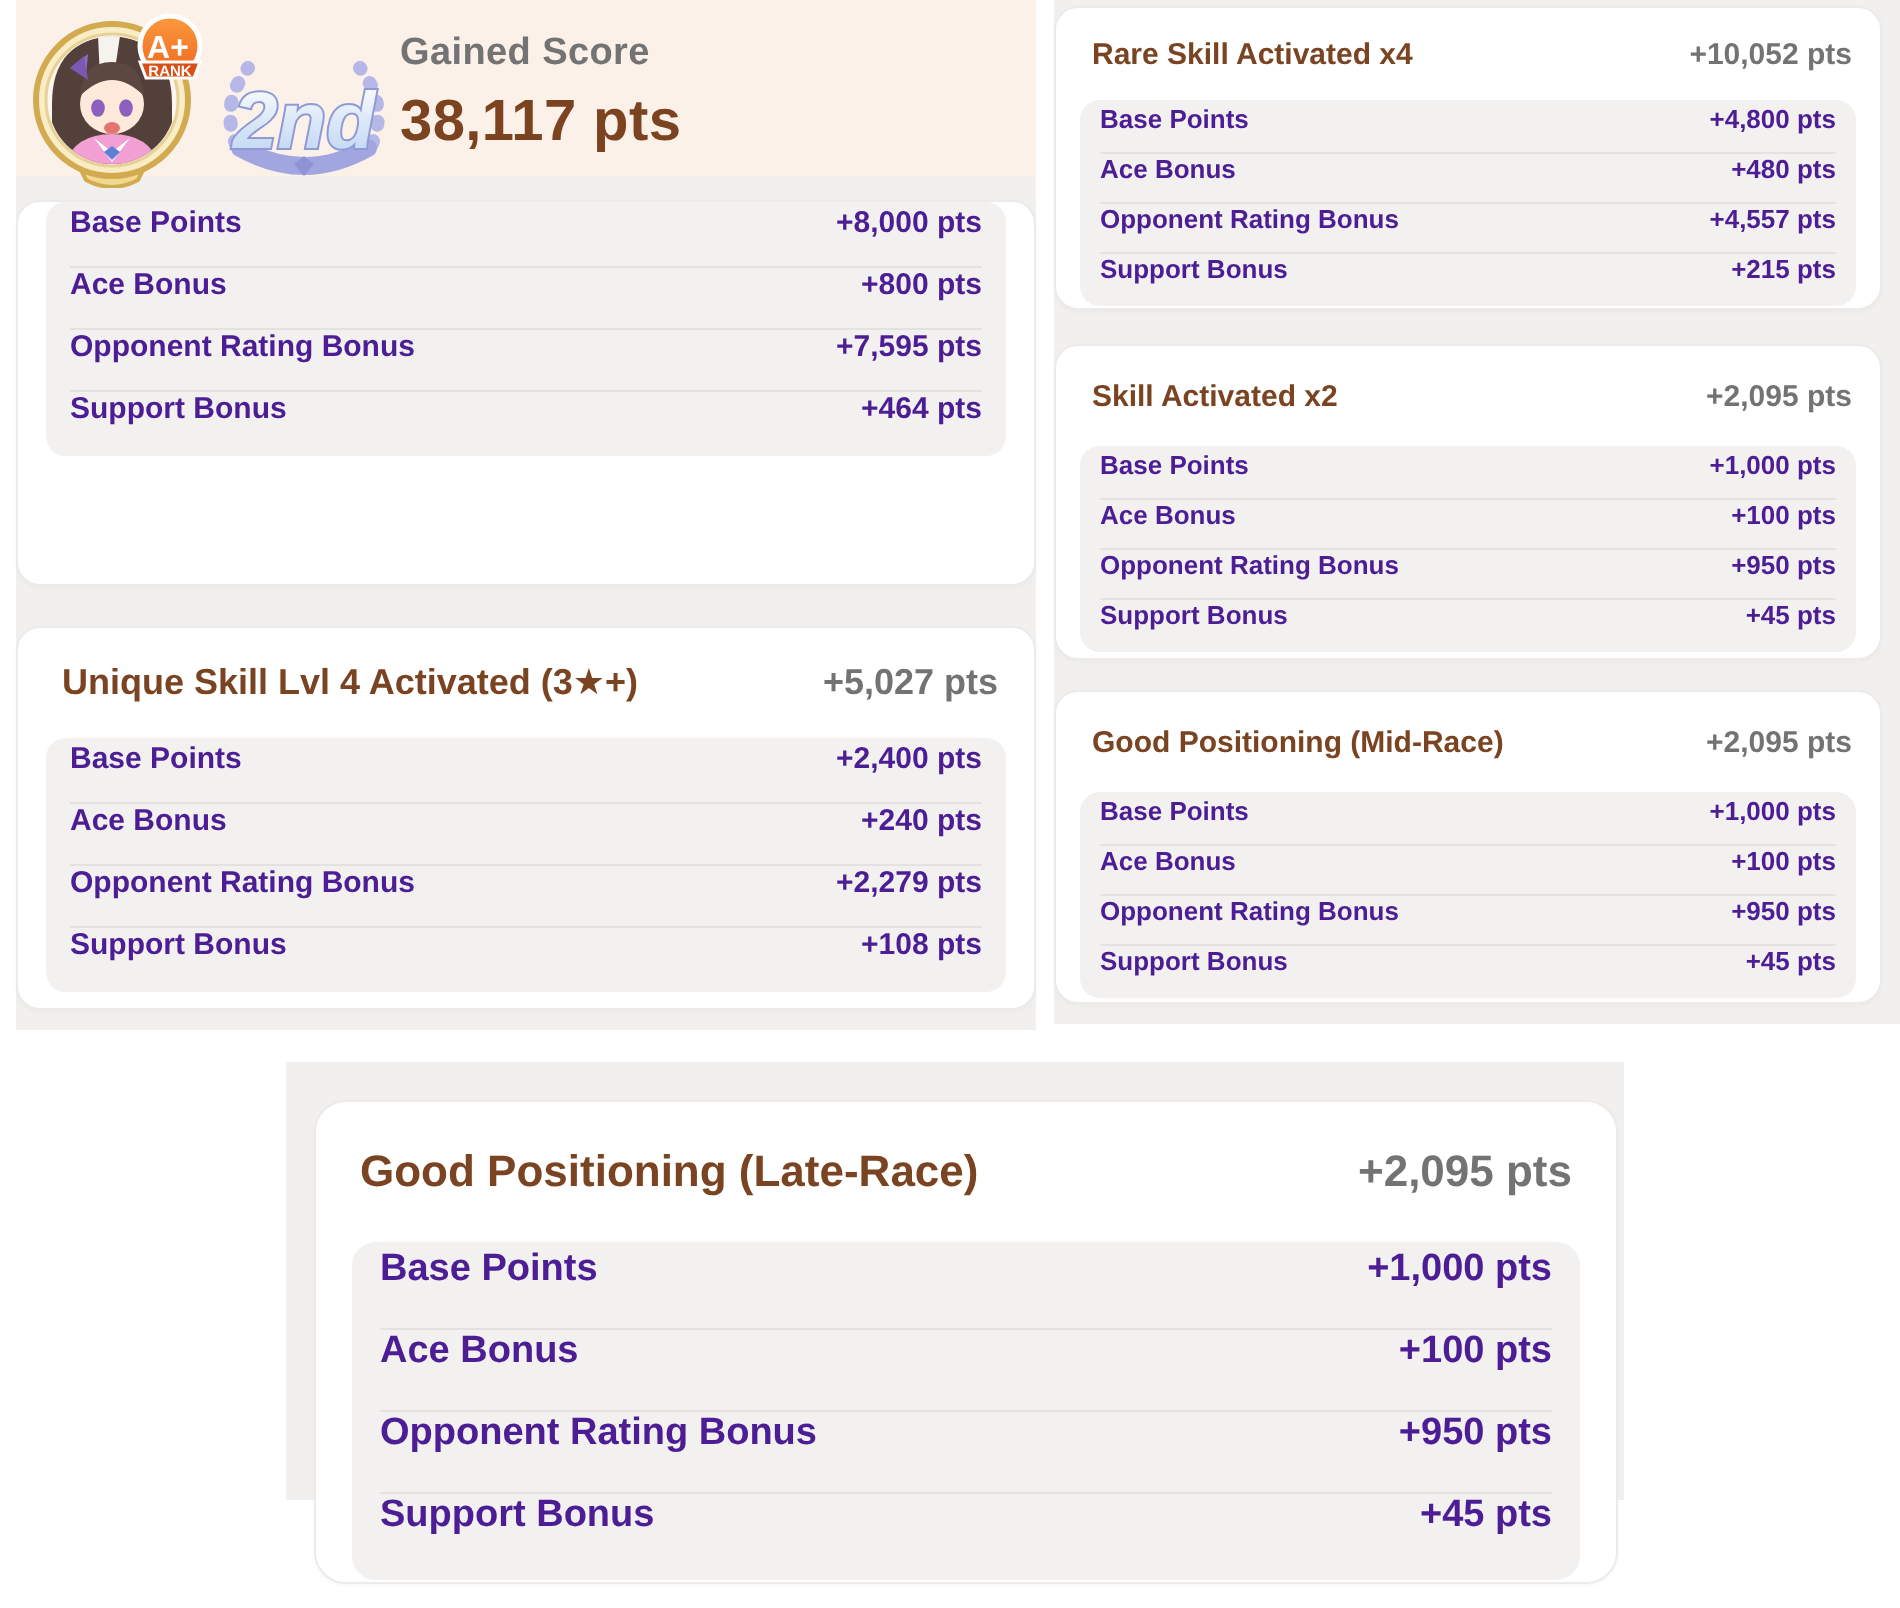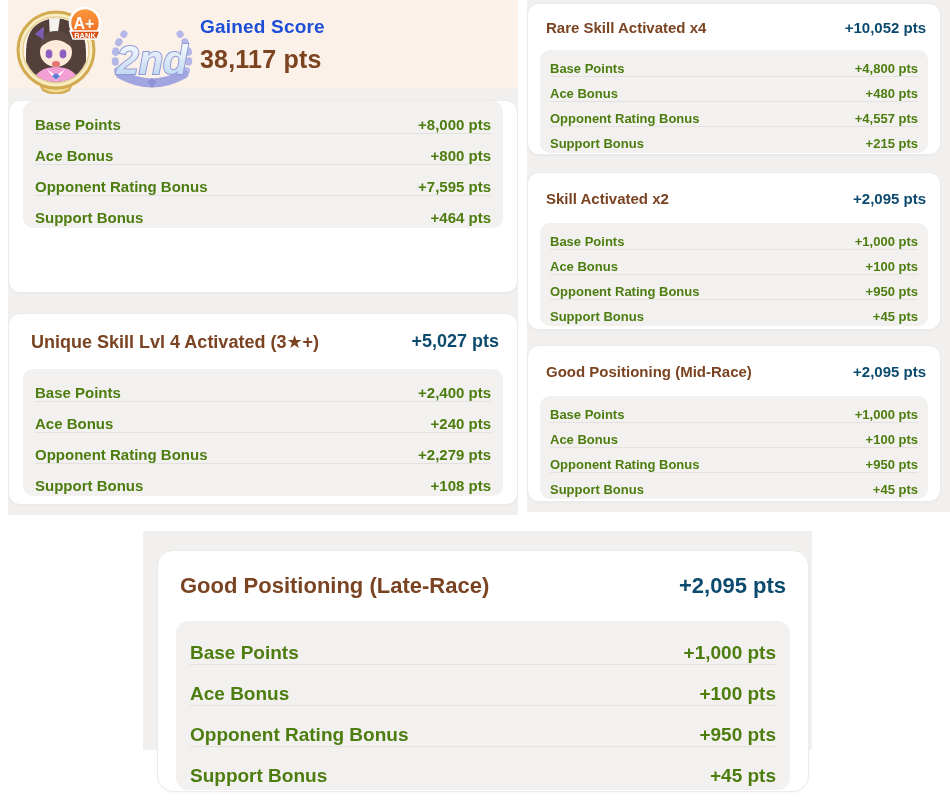--- a/index.html
+++ b/index.html
@@ -11,31 +11,31 @@
   .fragment{position:absolute;background:#f1f0ee;}
   .frag-left{left:8px;top:0;width:510px;height:515px;}
   .frag-right{left:527px;top:0;width:423px;height:512px;padding-left:40px;}
   .frag-bottom{left:143px;top:531px;width:669px;height:219px;}
 
   
   .score-header{position:absolute;left:0;top:0;width:100%;height:88px;background:#fcf1e9;}
   .avatar-wrap{position:absolute;left:6px;top:4px;width:92px;height:90px;}
   .medal-wrap{position:absolute;left:96px;top:24px;width:96px;height:66px;}
   .gained{position:absolute;left:192px;top:16px;}
-  .gained-label{font-size:19px;color:#1d4ed8;letter-spacing:.2px;}
-  .gained-value{font-size:25px;color:#7c4320;margin-top:7px;letter-spacing:.2px;}
+  .gained-label{font-size:19px;color:#737373;letter-spacing:.2px;}
+  .gained-value{font-size:29px;color:#7c4320;margin-top:7px;letter-spacing:.2px;}
 
   
   .card{position:absolute;box-sizing:border-box;background:#ffffff;border:1px solid #ecebe9;
         border-radius:12px;overflow:hidden;box-shadow:0 1px 2px rgba(0,0,0,0.03);}
   .card-head{display:flex;justify-content:space-between;align-items:center;}
   .card-title{color:#7a4422;}
-  .card-total{color:#0c4a6e;white-space:nowrap;}
+  .card-total{color:#737373;white-space:nowrap;}
   .panel{background:#f2f1ef;border-radius:10px;}
-  .row{display:flex;justify-content:space-between;align-items:flex-end;color:#4d7c0f;}
+  .row{display:flex;justify-content:space-between;align-items:flex-start;color:#4c1d95;}
   .row + .row{border-top:1px solid #e3e2e0;gap:25px;}
 
   
   .card--md{left:0;width:510px;}
   .card--md .card-head{height:55px;padding:0 18px 0 22px;font-size:18px;}
   .card--md .panel{margin:0 14px;padding:2px 12px;}
   .card--md .row{height:30px;font-size:15px;}
 
   
   .card--sm{left:0;width:414px;}

